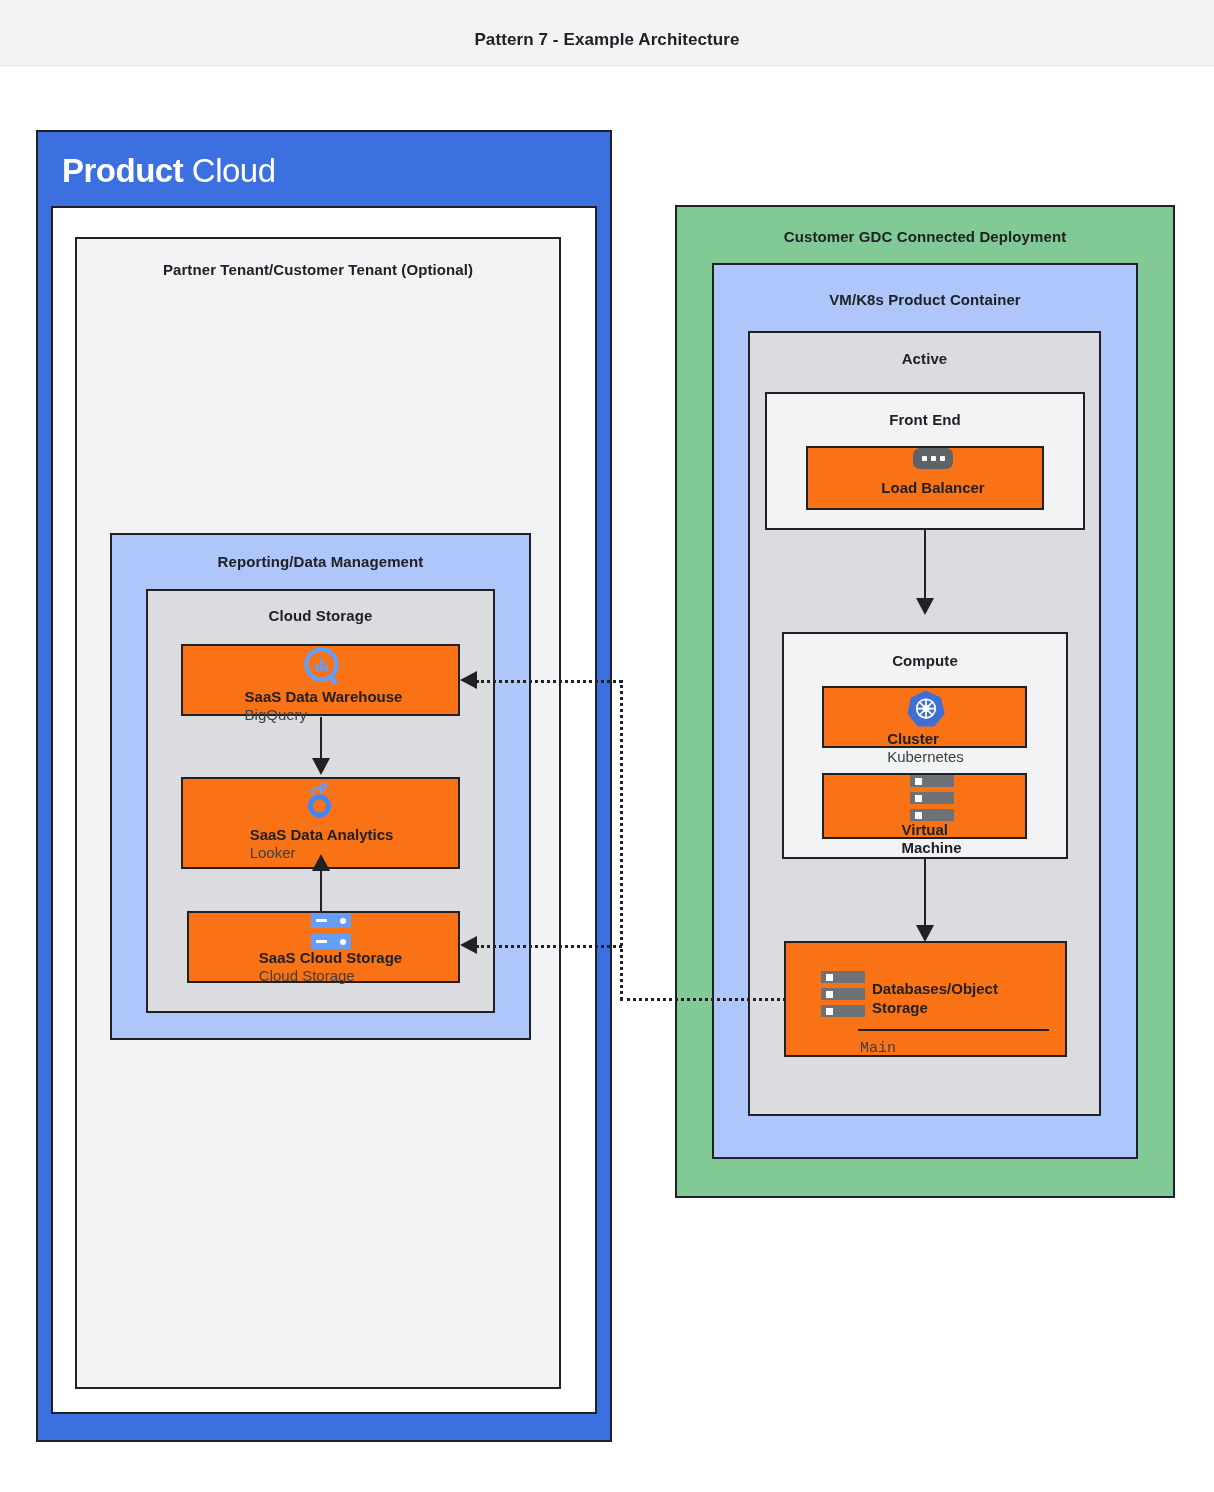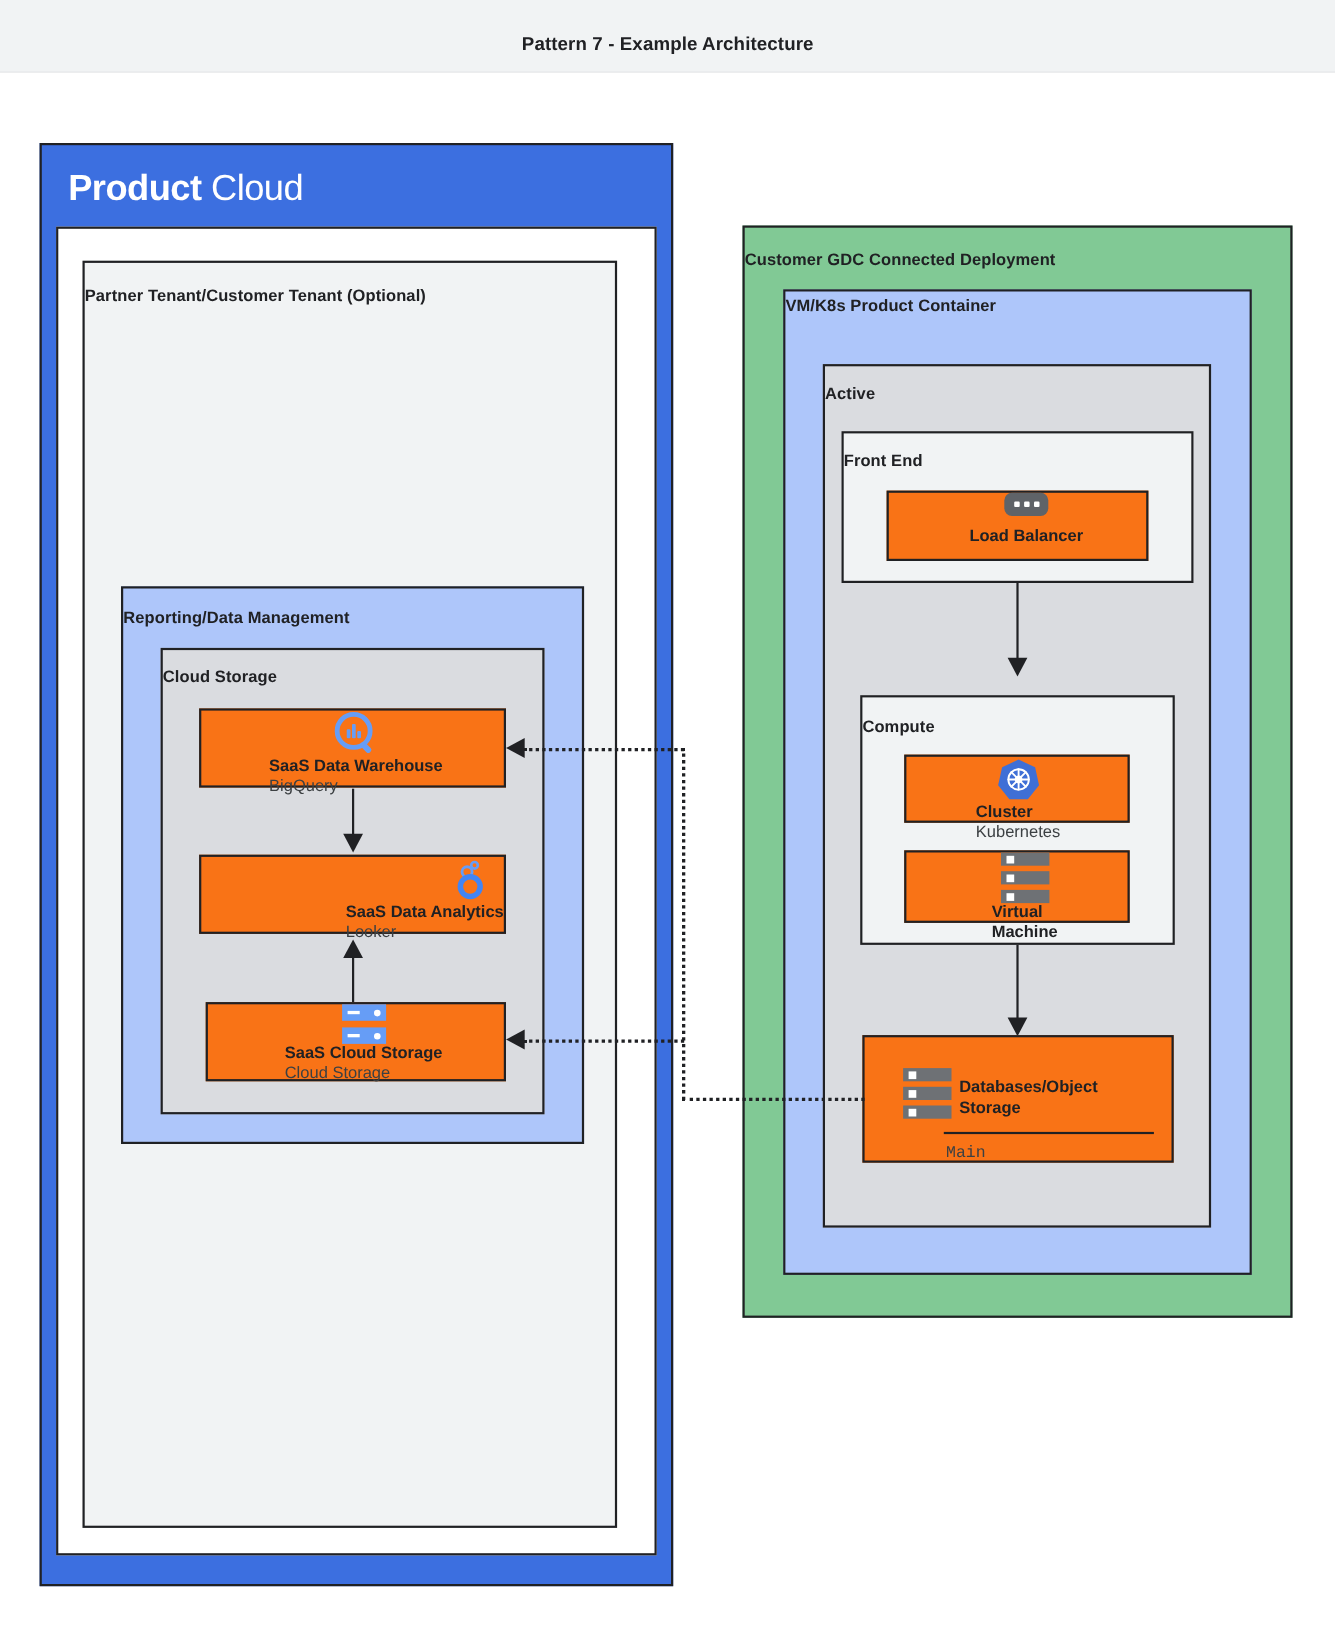--- a/index.html
+++ b/index.html
@@ -44,20 +44,21 @@
   
   .box {
     position: absolute;
     box-sizing: border-box;
     border: 2px solid #202124;
   }
   .grouplabel {
     position: absolute;
     left: 0;
     width: 100%;
+    text-align: center;
     font-size: 15px;
     font-weight: bold;
     color: #202124;
     letter-spacing: 0.1px;
   }
 
   
   .fill-gcp-blue   { background: #3c6fe0; }
   .fill-white      { background: #ffffff; }
   .fill-lightgrey  { background: #f1f3f4; }
@@ -293,21 +294,21 @@
     </div>
     <div class="labels">
       <div class="lbl-primary">SaaS Data Warehouse</div>
       <div class="lbl-secondary">BigQuery</div>
     </div>
   </div>
 
   <div class="arrow-v" style="left:320px; top:717px; height:45px;"></div>
   <div class="arrowhead-down" style="left:312px; top:758px;"></div>
 
-  <div class="node" style="left:181px; top:777px; width:279px; height:72px; padding-left:2px;align-items:flex-end;">
+  <div class="node" style="left:181px; top:777px; width:279px; height:92px; padding-left:2px;">
     <div class="icon-slot" style="width:56px;">
       <svg class="svg-icon" width="42" height="42" viewBox="0 0 42 42" aria-hidden="true">
         <circle cx="22.4" cy="7.6" r="3.0" fill="none" stroke="#669df6" stroke-width="2.4"></circle>
         <circle cx="15.6" cy="13.6" r="4.6" fill="none" stroke="#669df6" stroke-width="2.6"></circle>
         <circle cx="18.5" cy="27.0" r="9.0" fill="none" stroke="#4285f4" stroke-width="5.0"></circle>
       </svg>
     </div>
     <div class="labels">
       <div class="lbl-primary">SaaS Data Analytics</div>
       <div class="lbl-secondary">Looker</div>
@@ -334,21 +335,21 @@
       <div class="lbl-primary">SaaS Cloud Storage</div>
       <div class="lbl-secondary">Cloud Storage</div>
     </div>
   </div>
 
   <div class="box fill-green" style="left:675px; top:205px; width:500px; height:993px;">
     <div class="grouplabel" style="top:21px;">Customer GDC Connected Deployment</div>
   </div>
 
   <div class="box fill-lightblue" style="left:712px; top:263px; width:426px; height:896px;">
-    <div class="grouplabel" style="top:5px;">VM/K8s Product Container</div>
+    <div class="grouplabel" style="top:26px;">VM/K8s Product Container</div>
   </div>
 
   <div class="box fill-grey" style="left:748px; top:331px; width:353px; height:785px;">
     <div class="grouplabel" style="top:17px;">Active</div>
   </div>
 
   <div class="box fill-lightgrey" style="left:765px; top:392px; width:320px; height:138px;">
     <div class="grouplabel" style="top:17px;">Front End</div>
   </div>
 

